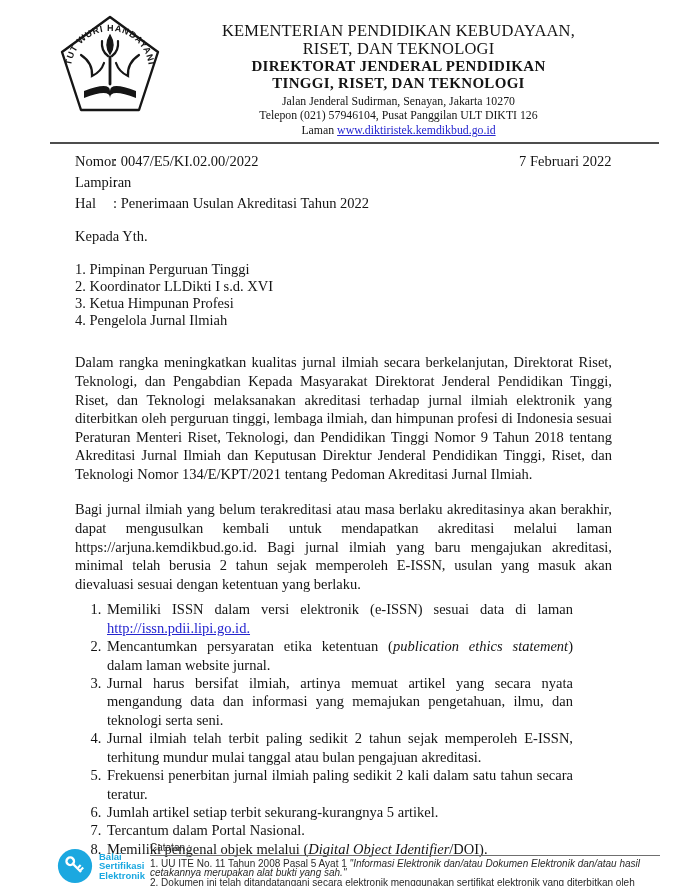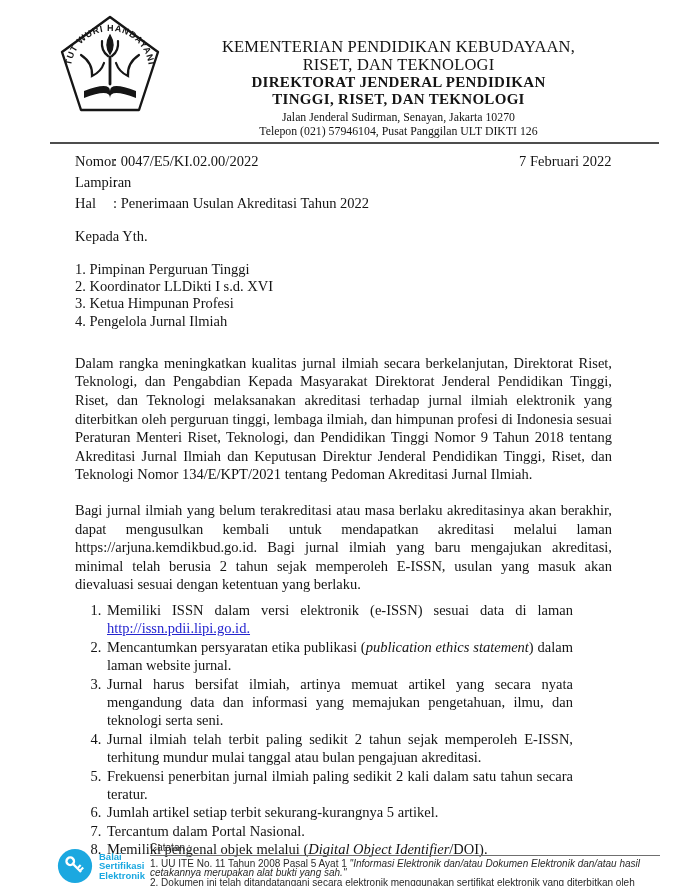--- a/index.html
+++ b/index.html
@@ -4,21 +4,21 @@
 <style>
   html,body { margin:0; padding:0; background:#ffffff; }
   .page {
     position:relative; width:685px; height:886px; background:#fff;
     font-family:"Liberation Serif", serif; color:#141414; overflow:hidden;
   }
   a { color:#2424cf; text-decoration:underline; }
 
   
   .twh-logo { position:absolute; left:58px; top:13px; width:104px; height:104px; }
-  .letterhead { padding-top:22px; margin-left:142px; margin-right:30px; text-align:center;margin-top:16px; }
+  .letterhead { padding-top:22px; margin-left:142px; margin-right:30px; text-align:center; }
   .lh-ministry { font-size:16.5px; line-height:18px; letter-spacing:.2px; }
   .lh-directorate { font-weight:bold; font-size:15px; line-height:17px; letter-spacing:.3px; }
   .lh-contact { font-size:11.8px; line-height:13.5px; }
   .lh-contact.first { margin-top:3px; }
   .lh-laman { font-size:11.8px; line-height:13.5px; margin-top:2px; }
   .lh-rule { border:none; border-top:2px solid #4d4d4d; margin:4px 26px 0 50px; }
 
   
   .meta { position:relative; margin:7px 73px 0 75px; font-size:14.5px; }
   .meta-row { line-height:21px; }
@@ -72,20 +72,21 @@
     <path d="M26 78 Q52 68 52 78 Q52 68 78 78 L78 85 Q52 75 52 85 Q52 75 26 85 Z" fill="#161616"></path>
   </svg>
 
   <header class="letterhead">
     <div class="lh-ministry">KEMENTERIAN PENDIDIKAN KEBUDAYAAN,</div>
     <div class="lh-ministry">RISET, DAN TEKNOLOGI</div>
     <div class="lh-directorate">DIREKTORAT JENDERAL PENDIDIKAN</div>
     <div class="lh-directorate">TINGGI, RISET, DAN TEKNOLOGI</div>
     <div class="lh-contact first">Jalan Jenderal Sudirman, Senayan, Jakarta 10270</div>
     <div class="lh-contact">Telepon (021) 57946104, Pusat Panggilan ULT DIKTI 126</div>
+    <div class="lh-laman"><span>Laman </span><a href="#">www.diktiristek.kemdikbud.go.id</a></div>
   </header>
   <hr class="lh-rule">
 
   <section class="meta">
     <div class="meta-row">
       <span class="meta-label">Nomor</span><span>: 0047/E5/KI.02.00/2022</span>
       <span class="meta-date">7 Februari 2022</span>
     </div>
     <div class="meta-row">
       <span class="meta-label">Lampiran</span><span>:</span>
@@ -101,21 +102,21 @@
       <div><span>2. Koordinator LLDikti I s.d. XVI</span></div>
       <div><span>3. Ketua Himpunan Profesi</span></div>
       <div><span>4. Pengelola Jurnal Ilmiah</span></div>
     </div>
 
   <p class="para j">Dalam rangka meningkatkan kualitas jurnal ilmiah secara berkelanjutan, Direktorat Riset, Teknologi, dan Pengabdian Kepada Masyarakat Direktorat Jenderal Pendidikan Tinggi, Riset, dan Teknologi melaksanakan akreditasi terhadap jurnal ilmiah elektronik yang diterbitkan oleh perguruan tinggi, lembaga ilmiah, dan himpunan profesi di Indonesia sesuai Peraturan Menteri Riset, Teknologi, dan Pendidikan Tinggi Nomor 9 Tahun 2018 tentang Akreditasi Jurnal Ilmiah dan Keputusan Direktur Jenderal Pendidikan Tinggi, Riset, dan Teknologi Nomor 134/E/KPT/2021 tentang Pedoman Akreditasi Jurnal Ilmiah.</p>
   <p class="para p2 j">Bagi jurnal ilmiah yang belum terakreditasi atau masa berlaku akreditasinya akan berakhir, dapat mengusulkan kembali untuk mendapatkan akreditasi melalui laman https://arjuna.kemdikbud.go.id. Bagi jurnal ilmiah yang baru mengajukan akreditasi, minimal telah berusia 2 tahun sejak memperoleh E-ISSN, usulan yang masuk akan dievaluasi sesuai dengan ketentuan yang berlaku.</p>
 
   <ol class="reqs">
       <li><span>Memiliki ISSN dalam versi elektronik (e-ISSN) sesuai data di laman </span><a href="#">http://issn.pdii.lipi.go.id.</a></li>
-      <li><span>Mencantumkan persyaratan etika publikasi (</span><span class="it">publication ethics statement</span><span>) dalam laman website jurnal.</span></li>
+      <li><span>Mencantumkan persyaratan etika ketentuan (</span><span class="it">publication ethics statement</span><span>) dalam laman website jurnal.</span></li>
       <li><span>Jurnal harus bersifat ilmiah, artinya memuat artikel yang secara nyata mengandung data dan informasi yang memajukan pengetahuan, ilmu, dan teknologi serta seni.</span></li>
       <li><span>Jurnal ilmiah telah terbit paling sedikit 2 tahun sejak memperoleh E-ISSN, terhitung mundur mulai tanggal atau bulan pengajuan akreditasi.</span></li>
       <li><span>Frekuensi penerbitan jurnal ilmiah paling sedikit 2 kali dalam satu tahun secara teratur.</span></li>
       <li><span>Jumlah artikel setiap terbit sekurang-kurangnya 5 artikel.</span></li>
       <li><span>Tercantum dalam Portal Nasional.</span></li>
       <li><span>Memiliki pengenal objek melalui (</span><span class="it">Digital Object Identifier</span><span>/DOI).</span></li>
     </ol>
 
   <footer class="footer">
     <div class="bsre">

